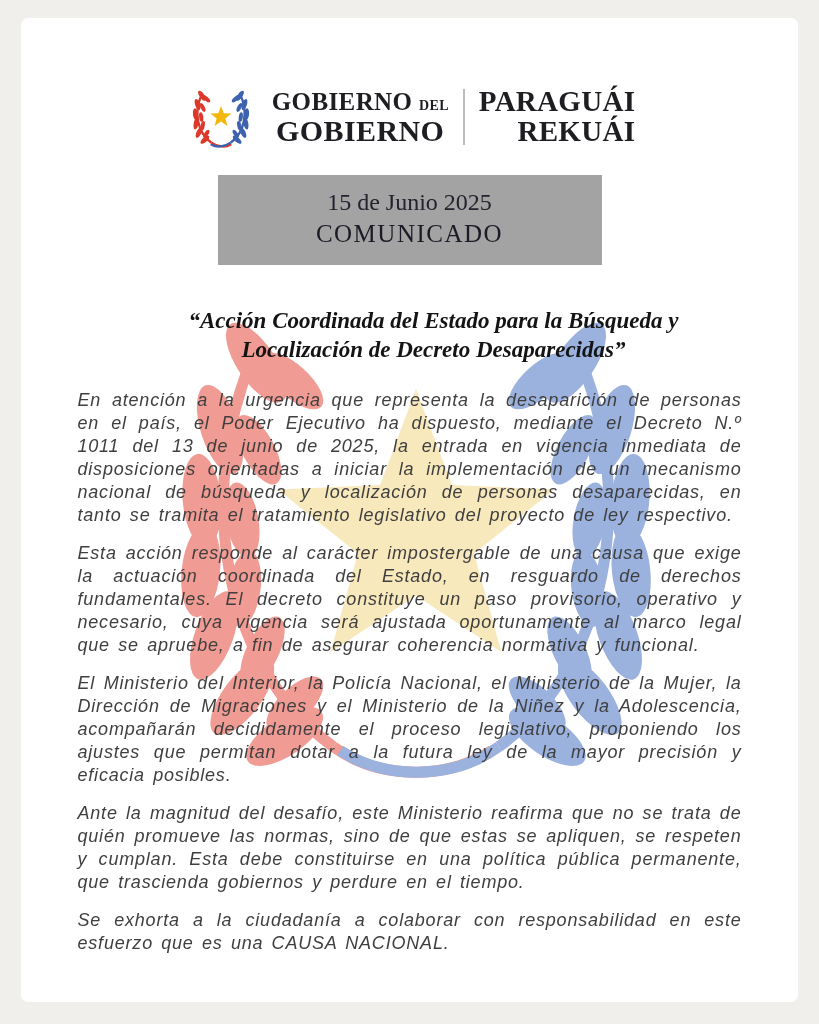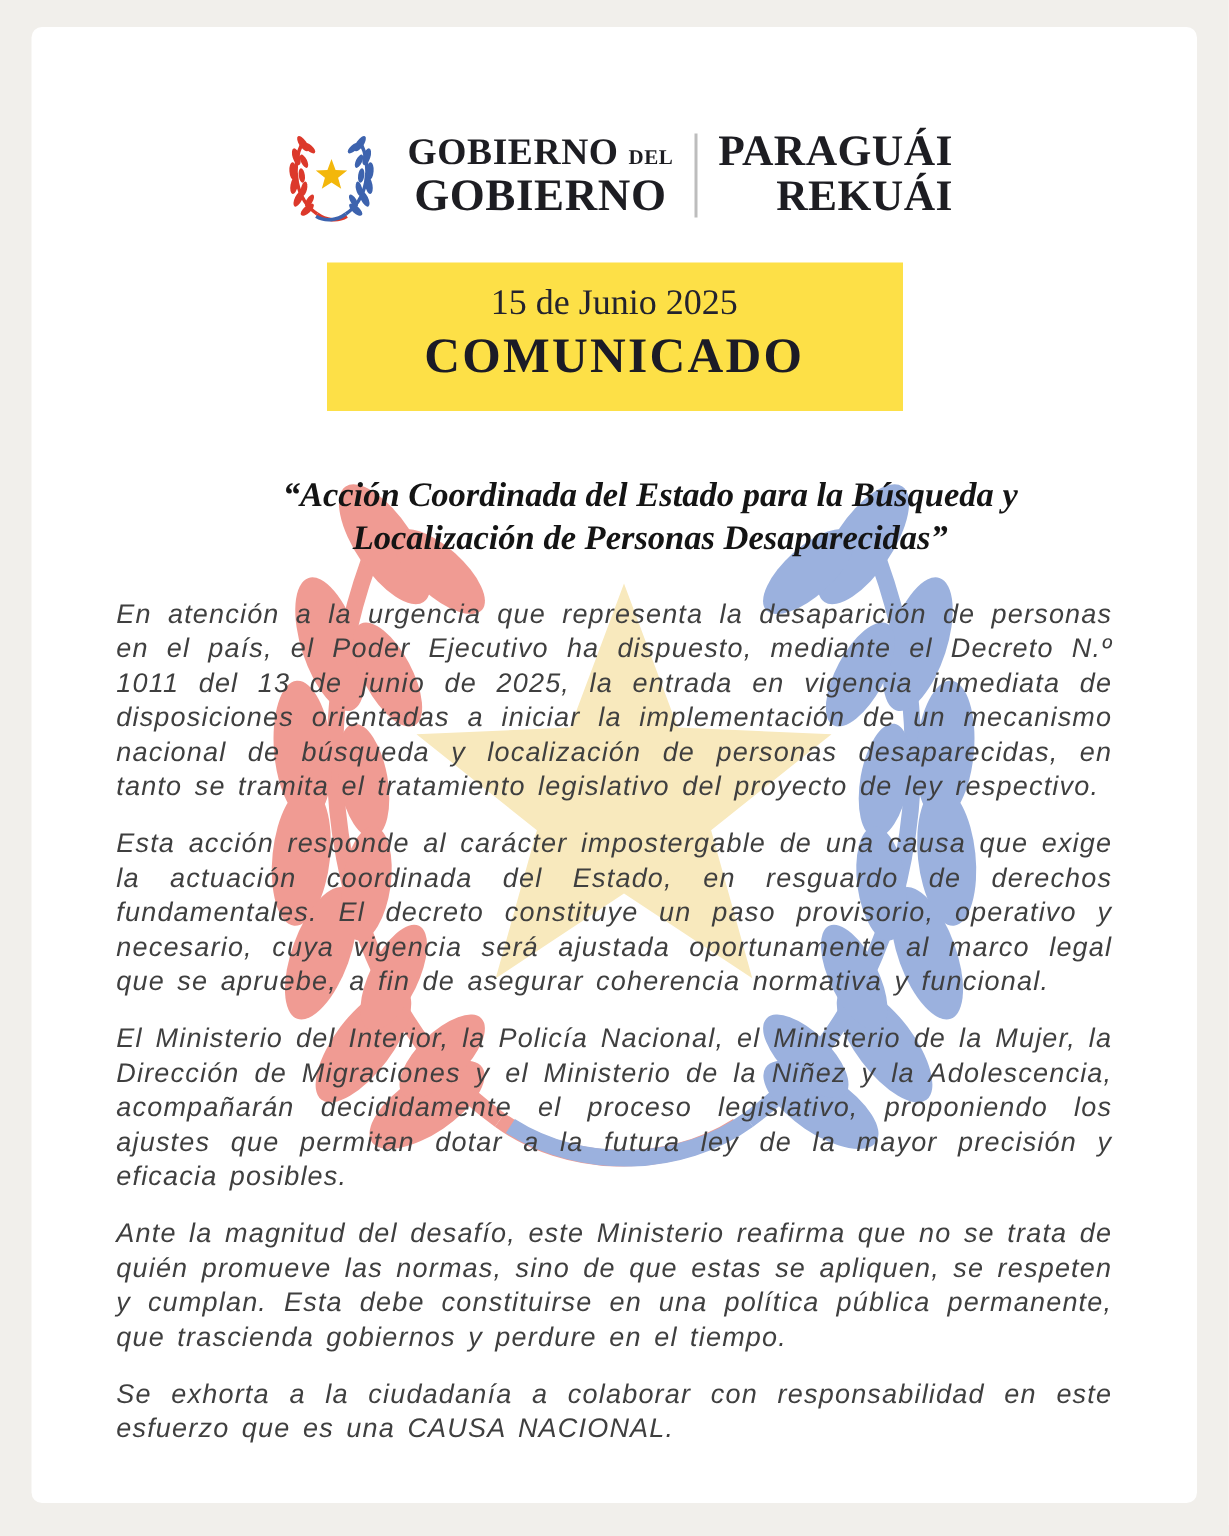--- a/index.html
+++ b/index.html
@@ -15,24 +15,24 @@
   .logo-es{font-family:"Liberation Serif",serif;font-weight:bold;color:#1d1d22;
            text-align:center;line-height:1.0;}
   .logo-es .l1{font-size:25px;letter-spacing:.4px;}
   .logo-es .l1 .small{font-size:14px;letter-spacing:.3px;}
   .logo-es .l2{font-size:30px;letter-spacing:.4px;margin-top:2px;}
   .logo-divider{width:2px;height:56px;background:#bdbdbd;}
   .logo-gn{font-family:"Liberation Serif",serif;font-weight:bold;color:#1d1d22;
            text-align:right;line-height:1.02;font-size:29px;letter-spacing:.3px;}
 
   
-  .banner{width:384px;margin:25px auto 0;background:#fde047;text-align:center;
+  .banner{width:384px;margin:25px auto 0;background:#a3a3a3;text-align:center;
           padding:14px 0 17px;}
   .banner .date{font-family:"Liberation Serif",serif;font-size:24px;color:#23232e;}
-  .banner .title{font-family:"Liberation Serif",serif;font-weight:bold;font-size:33px;
+  .banner .title{font-family:"Liberation Serif",serif;font-weight:normal;font-size:25px;
                  letter-spacing:1.5px;color:#1b1b26;margin-top:4px;}
 
   
   .headline{margin:42px 0 0;text-align:center;font-family:"Liberation Serif",serif;
             font-style:italic;font-weight:bold;font-size:23px;line-height:1.26;color:#141414;}
   .headline .hl{display:block;padding-left:48px;}
 
   
   .bodytext{width:664px;margin:24px auto 0;text-align:justify;font-size:18px;
             line-height:23px;letter-spacing:.8px;word-spacing:2.5px;color:#3f3f3f;}
@@ -135,21 +135,21 @@
         </div>
       </header>
 
       <section class="banner">
         <div class="date">15 de Junio 2025</div>
         <div class="title">COMUNICADO</div>
       </section>
 
       <h1 class="headline">
         <span class="hl">“Acción Coordinada del Estado para la Búsqueda y</span>
-        <span class="hl">Localización de Personas Desaparecidas”</span>
+        <span class="hl">Localización de Decreto Desaparecidas”</span>
       </h1>
 
       <main class="bodytext">
         <p>En atención a la urgencia que representa la desaparición de personas en el país, el Poder Ejecutivo ha dispuesto, mediante el Decreto N.º 1011 del 13 de junio de 2025, la entrada en vigencia inmediata de disposiciones orientadas a iniciar la implementación de un mecanismo nacional de búsqueda y localización de personas desaparecidas, en tanto se tramita el tratamiento legislativo del proyecto de ley respectivo.</p>
         <p>Esta acción responde al carácter impostergable de una causa que exige la actuación coordinada del Estado, en resguardo de derechos fundamentales. El decreto constituye un paso provisorio, operativo y necesario, cuya vigencia será ajustada oportunamente al marco legal que se apruebe, a fin de asegurar coherencia normativa y funcional.</p>
         <p>El Ministerio del Interior, la Policía Nacional, el Ministerio de la Mujer, la Dirección de Migraciones y el Ministerio de la Niñez y la Adolescencia, acompañarán decididamente el proceso legislativo, proponiendo los ajustes que permitan dotar a la futura ley de la mayor precisión y eficacia posibles.</p>
         <p>Ante la magnitud del desafío, este Ministerio reafirma que no se trata de quién promueve las normas, sino de que estas se apliquen, se respeten y cumplan. Esta debe constituirse en una política pública permanente, que trascienda gobiernos y perdure en el tiempo.</p>
         <p>Se exhorta a la ciudadanía a colaborar con responsabilidad en este esfuerzo que es una CAUSA NACIONAL.</p>
       </main>
 

